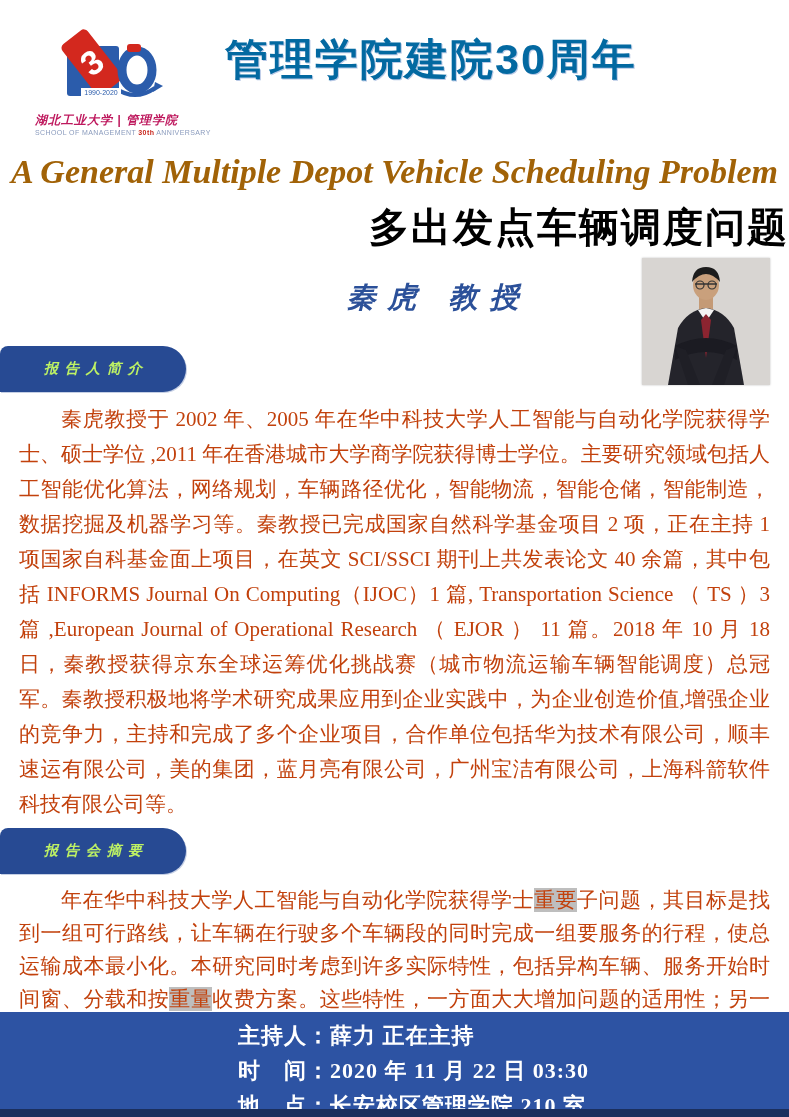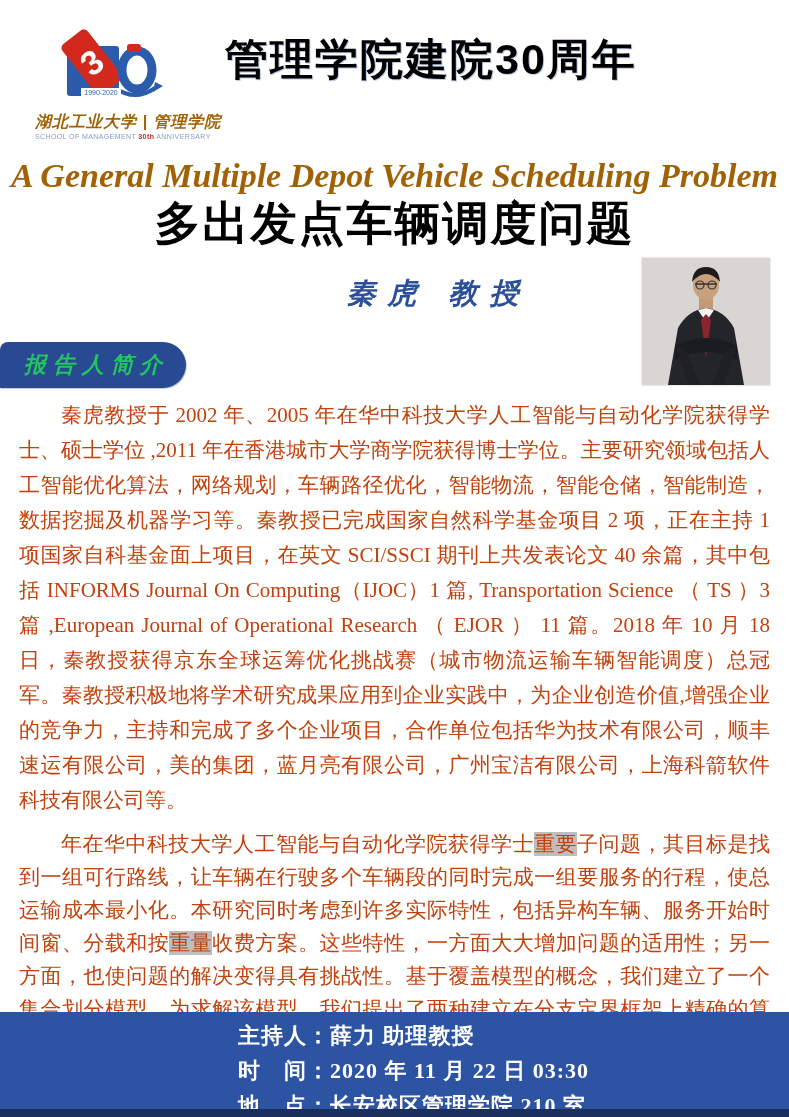--- a/index.html
+++ b/index.html
@@ -6,66 +6,66 @@
   .page{
     position:relative;width:789px;height:1117px;margin:0 auto;
     background:#ffffff;overflow:hidden;
     font-family:"Liberation Sans","DejaVu Sans",sans-serif;color:#1b1b1b;
   }
   
   .header{display:flex;padding:22px 0 0 35px;}
   .logo-block{width:190px;flex:none;}
   .logo-graphic{display:block;margin-left:12px;}
   .logo-org-cn{
-    margin-top:2px;font-size:16px;font-weight:bold;font-style:italic;
-    color:#a16207;white-space:nowrap;letter-spacing:1px;
+    margin-top:2px;font-size:12px;font-weight:bold;font-style:italic;
+    color:#be185d;white-space:nowrap;letter-spacing:1px;
   }
   .logo-org-en{
     font-size:7px;color:#8a9bbd;letter-spacing:.4px;white-space:nowrap;
   }
   .logo-org-en .en-num{color:#c8261c;font-weight:bold;}
   .header-titles{padding-top:14px;}
   .anniversary-title{
     margin:0;font-size:43px;line-height:46px;font-weight:900;
-    color:#000000;letter-spacing:2px;white-space:nowrap;
+    color:#0369a1;letter-spacing:2px;white-space:nowrap;
     text-shadow:1px 1px 0 #b9c9e6;
   }
   .series-title{
     margin-top:16px;font-size:33px;line-height:36px;font-weight:bold;font-style:italic;
     color:#c8261c;letter-spacing:9px;white-space:nowrap;
   }
   
   .title-en{
     margin-top:16px;text-align:center;
     font-family:"Liberation Serif","DejaVu Serif",serif;
     font-style:italic;font-weight:bold;font-size:34px;line-height:40px;color:#a16207;
   }
   .title-cn{
-    margin-top:0;text-align:center;font-size:46px;line-height:54px;
+    margin-top:8px;text-align:right;font-size:40px;line-height:54px;
     font-weight:900;letter-spacing:2px;color:#000;
   }
   .speaker-name{
     margin-top:24px;text-align:center;padding-right:0;padding-left:88px;
     font-size:29px;font-weight:bold;font-style:italic;
     color:#2b5099;letter-spacing:12px;
   }
   
   .photo{
     position:absolute;left:642px;top:258px;width:128px;height:127px;
     background:#d8d5d2;box-shadow:0 0 2px rgba(0,0,0,.25);
   }
   
   .section-banner{
     width:186px;height:46px;background:#274a93;
     border-radius:8px 23px 23px 0;
     display:flex;align-items:center;justify-content:center;
     box-shadow:1px 1px 0 #c5cfe4;
   }
   .section-banner .banner-label{
-    color:#22c55e;font-size:22px;font-weight:bold;font-style:italic;letter-spacing:7px;
+    color:#bef264;font-size:14px;font-weight:bold;font-style:italic;letter-spacing:7px;
     padding-left:7px;
   }
   .banner-bio{margin-top:28px;}
   .banner-abstract{margin-top:6px;}
   
   .body-text{
     margin:10px 19px 0 19px;
     font-family:"Liberation Serif","DejaVu Serif",serif;
     font-size:21px;text-align:justify;text-indent:2em;color:#c2410c;
   }
@@ -149,21 +149,24 @@
       <circle cx="58" cy="27" r="4" fill="none" stroke="#333" stroke-width="1.2"></circle>
       <circle cx="70" cy="27" r="4" fill="none" stroke="#333" stroke-width="1.2"></circle>
     </svg>
   </div>
 
   <div class="section-banner banner-bio">
     <span class="banner-label">报告人简介</span>
   </div>
   <p class="body-text bio-text">秦虎教授于 2002 年、2005 年在华中科技大学人工智能与自动化学院获得学士、硕士学位 ,2011 年在香港城市大学商学院获得博士学位。主要研究领域包括人工智能优化算法，网络规划，车辆路径优化，智能物流，智能仓储，智能制造，数据挖掘及机器学习等。秦教授已完成国家自然科学基金项目 2 项，正在主持 1 项国家自科基金面上项目，在英文 SCI/SSCI 期刊上共发表论文 40 余篇，其中包括 INFORMS Journal On Computing（IJOC）1 篇, Transportation Science （ TS ）3 篇 ,European Journal of Operational Research （ EJOR ） 11 篇。2018 年 10 月 18 日，秦教授获得京东全球运筹优化挑战赛（城市物流运输车辆智能调度）总冠军。秦教授积极地将学术研究成果应用到企业实践中，为企业创造价值,增强企业的竞争力，主持和完成了多个企业项目，合作单位包括华为技术有限公司，顺丰速运有限公司，美的集团，蓝月亮有限公司，广州宝洁有限公司，上海科箭软件科技有限公司等。</p>
 
+  <div class="section-banner banner-abstract">
+    <span class="banner-label">报告会摘要</span>
+  </div>
   <p class="body-text abstract-text"><span>年在华中科技大学人工智能与自动化学院获得学士</span><span class="hl">重要</span><span>子问题，其目标是找到一组可行路线，让车辆在行驶多个车辆段的同时完成一组要服务的行程，使总运输成本最小化。本研究同时考虑到许多实际特性，包括异构车辆、服务开始时间窗、分载和按</span><span class="hl">重量</span><span>收费方案。这些特性，一方面大大增加问题的适用性；另一方面，也使问题的解决变得具有挑战性。基于覆盖模型的概念，我们建立了一个集合划分模型。为求解该模型，我们提出了两种建立在分支定界框架上精确的算法：Branch-and-Price 算法和 Benders 分解算法。通过计算实验，验证本文方法的有效性和有效性。</span></p>
 
   <div class="footer">
-    <div class="footer-line">主持人：薛力 助理教授</div>
+    <div class="footer-line">主持人：薛力 正在主持</div>
     <div class="footer-line">时　间：2020 年 11 月 22 日 03:30</div>
     <div class="footer-line">地　点：长安校区管理学院 210 室</div>
   </div>
 
 </div>
 
 </body></html>

